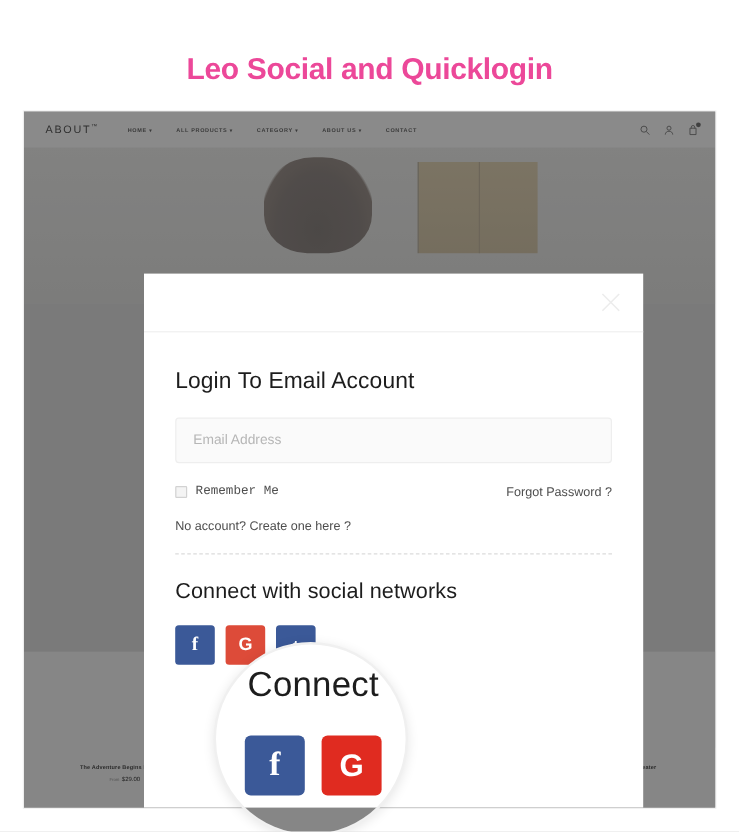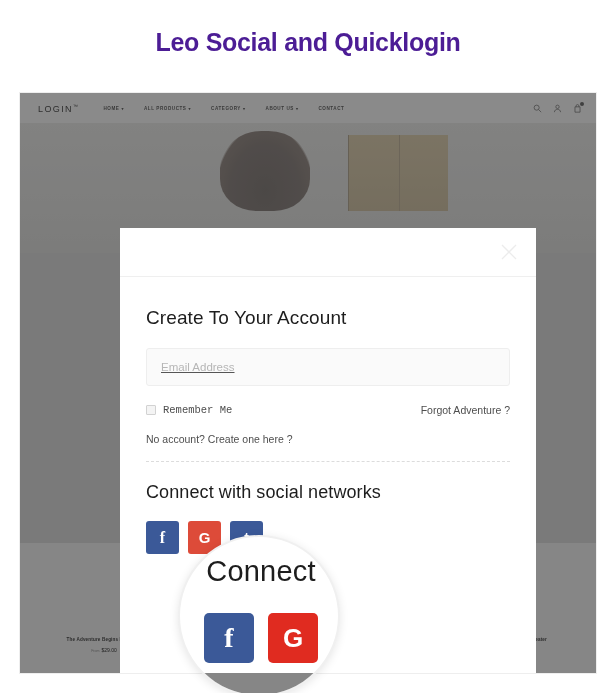--- a/index.html
+++ b/index.html
@@ -6,24 +6,24 @@
   html, body {
     width: 616px; height: 693px;
     background: #ffffff;
     font-family: "Liberation Sans", sans-serif;
     overflow: hidden;
   }
   .page { position: relative; width: 616px; height: 693px; background: #fff; }
 
   
   .page-title {
-    position: absolute; top: 28px; left: 0; width: 616px;
+    position: absolute; top: 44px; left: 0; width: 616px;
     text-align: center;
     font-size: 25px; font-weight: bold; letter-spacing: -0.3px;
-    color: #4c1d95;
+    color: #ec4899;
   }
 
   
   .shot-frame {
     position: absolute; left: 20px; top: 93px;
     width: 576px; height: 580px;
     background: #7c7c7c;
     overflow: hidden;
     box-shadow: 0 0 0 1px #eeeeee;
   }
@@ -125,21 +125,21 @@
   .modal-title {
     font-size: 19px; color: #1d1d1d; font-weight: normal; letter-spacing: .1px;
   }
   .field {
     margin-top: 19px; height: 38px; background: #fafafa;
     border: 1px solid #eeeeee; border-radius: 3px;
     display: flex; align-items: center; padding: 0 14px;
   }
   .field input {
     border: 0; outline: 0; background: transparent; width: 100%;
-    font-family: "Liberation Sans", sans-serif; font-size: 11.5px; color: #555; text-decoration: underline;
+    font-family: "Liberation Sans", sans-serif; font-size: 11.5px; color: #555;
   }
   .field input::placeholder { color: #b6b6b6; }
   .row-opts {
     margin-top: 18px; display: flex; align-items: center; justify-content: space-between;
   }
   .remember { display: flex; align-items: center; gap: 7px; font-family: Liberation Mono, monospace; }
   .cbox {
     width: 10px; height: 10px; border: 1px solid #d2d2d2; background: #f4f4f4;
     border-radius: 1px;
   }
@@ -215,21 +215,21 @@
     <div class="banner">
       <div class="person"></div>
       <div class="bag"></div>
     </div>
     <div class="dim-top"></div>
     <div class="dim-mid"></div>
     <div class="dim-bot"></div>
 
     <div class="site-header">
       <div class="brand">
-        <span>LOGIN</span><span class="tm">™</span>
+        <span>ABOUT</span><span class="tm">™</span>
       </div>
       <div class="nav">
         <div class="nav-item">
           <span>HOME</span><span class="caret">▾</span>
         </div>
         <div class="nav-item">
           <span>ALL PRODUCTS</span><span class="caret">▾</span>
         </div>
         <div class="nav-item">
           <span>CATEGORY</span><span class="caret">▾</span>
@@ -292,32 +292,32 @@
       <div class="modal-head">
         <div class="close-icon">
           <svg viewBox="0 0 18 18" width="18" height="18">
               <line x1="2" y1="2" x2="16" y2="16" stroke="#c9c9c9" stroke-width="1.3"></line>
               <line x1="16" y1="2" x2="2" y2="16" stroke="#c9c9c9" stroke-width="1.3"></line>
             </svg>
         </div>
       </div>
       <div class="modal-divider"></div>
       <div class="modal-body">
-        <div class="modal-title">Create To Your Account</div>
+        <div class="modal-title">Login To Email Account</div>
 
         <div class="field">
           <input type="text" placeholder="Email Address" style="">
         </div>
 
         <div class="row-opts">
           <div class="remember">
             <span class="cbox"></span>
             <span class="remember-label">Remember Me</span>
           </div>
-          <a href="#" class="forgot">Forgot Adventure ?</a>
+          <a href="#" class="forgot">Forgot Password ?</a>
         </div>
 
 
         <div class="no-account">No account? Create one here ?</div>
 
         <div class="dashed"></div>
 
         <div class="connect-title">Connect with social networks</div>
 
         <div class="social-row">

